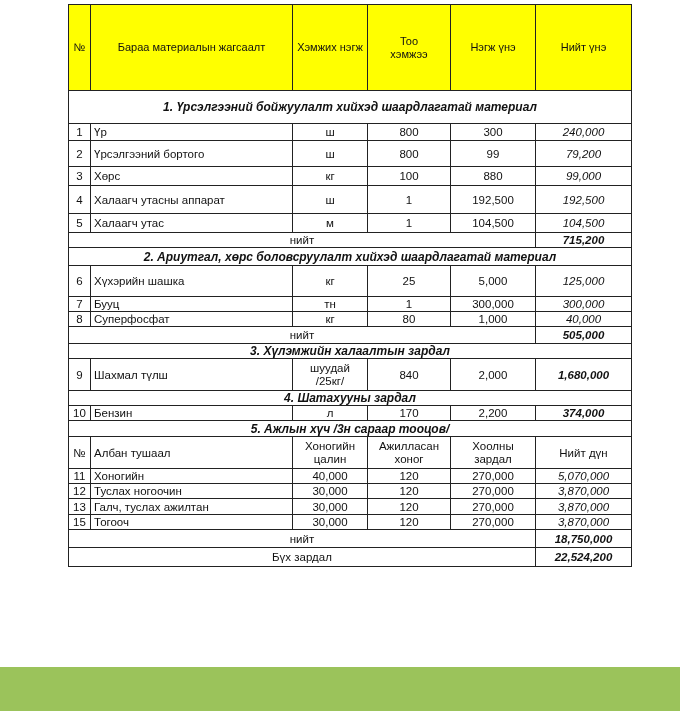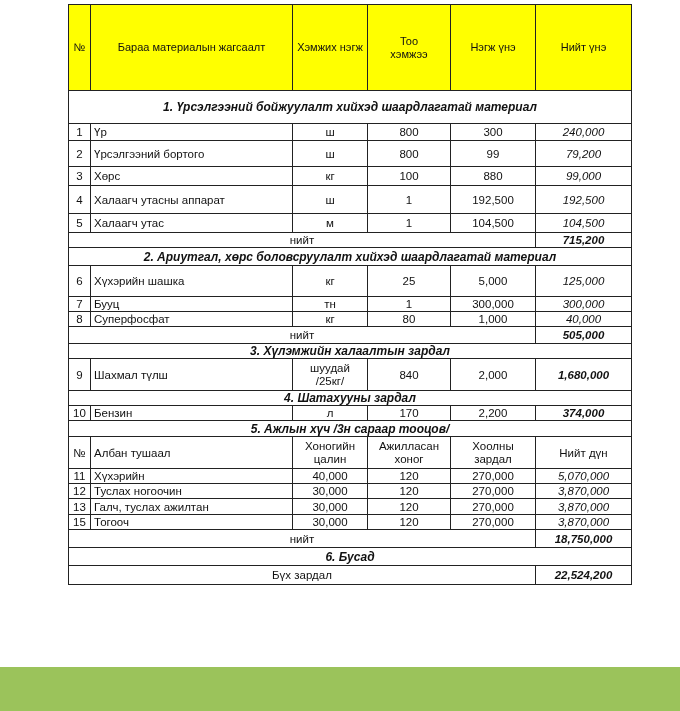--- a/index.html
+++ b/index.html
@@ -150,21 +150,21 @@
   <tr style="height:32px">
     <td class="num">№</td>
     <td>Албан тушаал</td>
     <td class="c wrap">Хоногийн цалин</td>
     <td class="c wrap">Ажилласан хоног</td>
     <td class="c wrap" style="padding:0 20px">Хоолны зардал</td>
     <td class="c">Нийт дүн</td>
   </tr>
   <tr style="height:15px">
     <td class="num">11</td>
-    <td>Хүхэрийн</td>
+    <td>Хоногийн</td>
     <td class="c">40,000</td>
     <td class="c">120</td>
     <td class="c">270,000</td>
     <td class="r">5,070,000</td>
   </tr>
   <tr style="height:15px">
     <td class="num">12</td>
     <td>Туслах ногоочин</td>
     <td class="c">30,000</td>
     <td class="c">120</td>
@@ -185,23 +185,20 @@
     <td class="c">30,000</td>
     <td class="c">120</td>
     <td class="c">270,000</td>
     <td class="r">3,870,000</td>
   </tr>
   <tr style="height:18px">
     <td colspan="5" class="c">нийт</td>
     <td class="r b">18,750,000</td>
   </tr>
 
-  <tr style="height:18px">
-          <td colspan="6" class="sec">6. Бусад</td>
-        </tr>
   <tr style="height:19px">
     <td colspan="5" class="c">Бүх зардал</td>
     <td class="r b">22,524,200</td>
   </tr>
 </tbody>
     </table>
 </div>
 
 <div class="green"></div>
 

